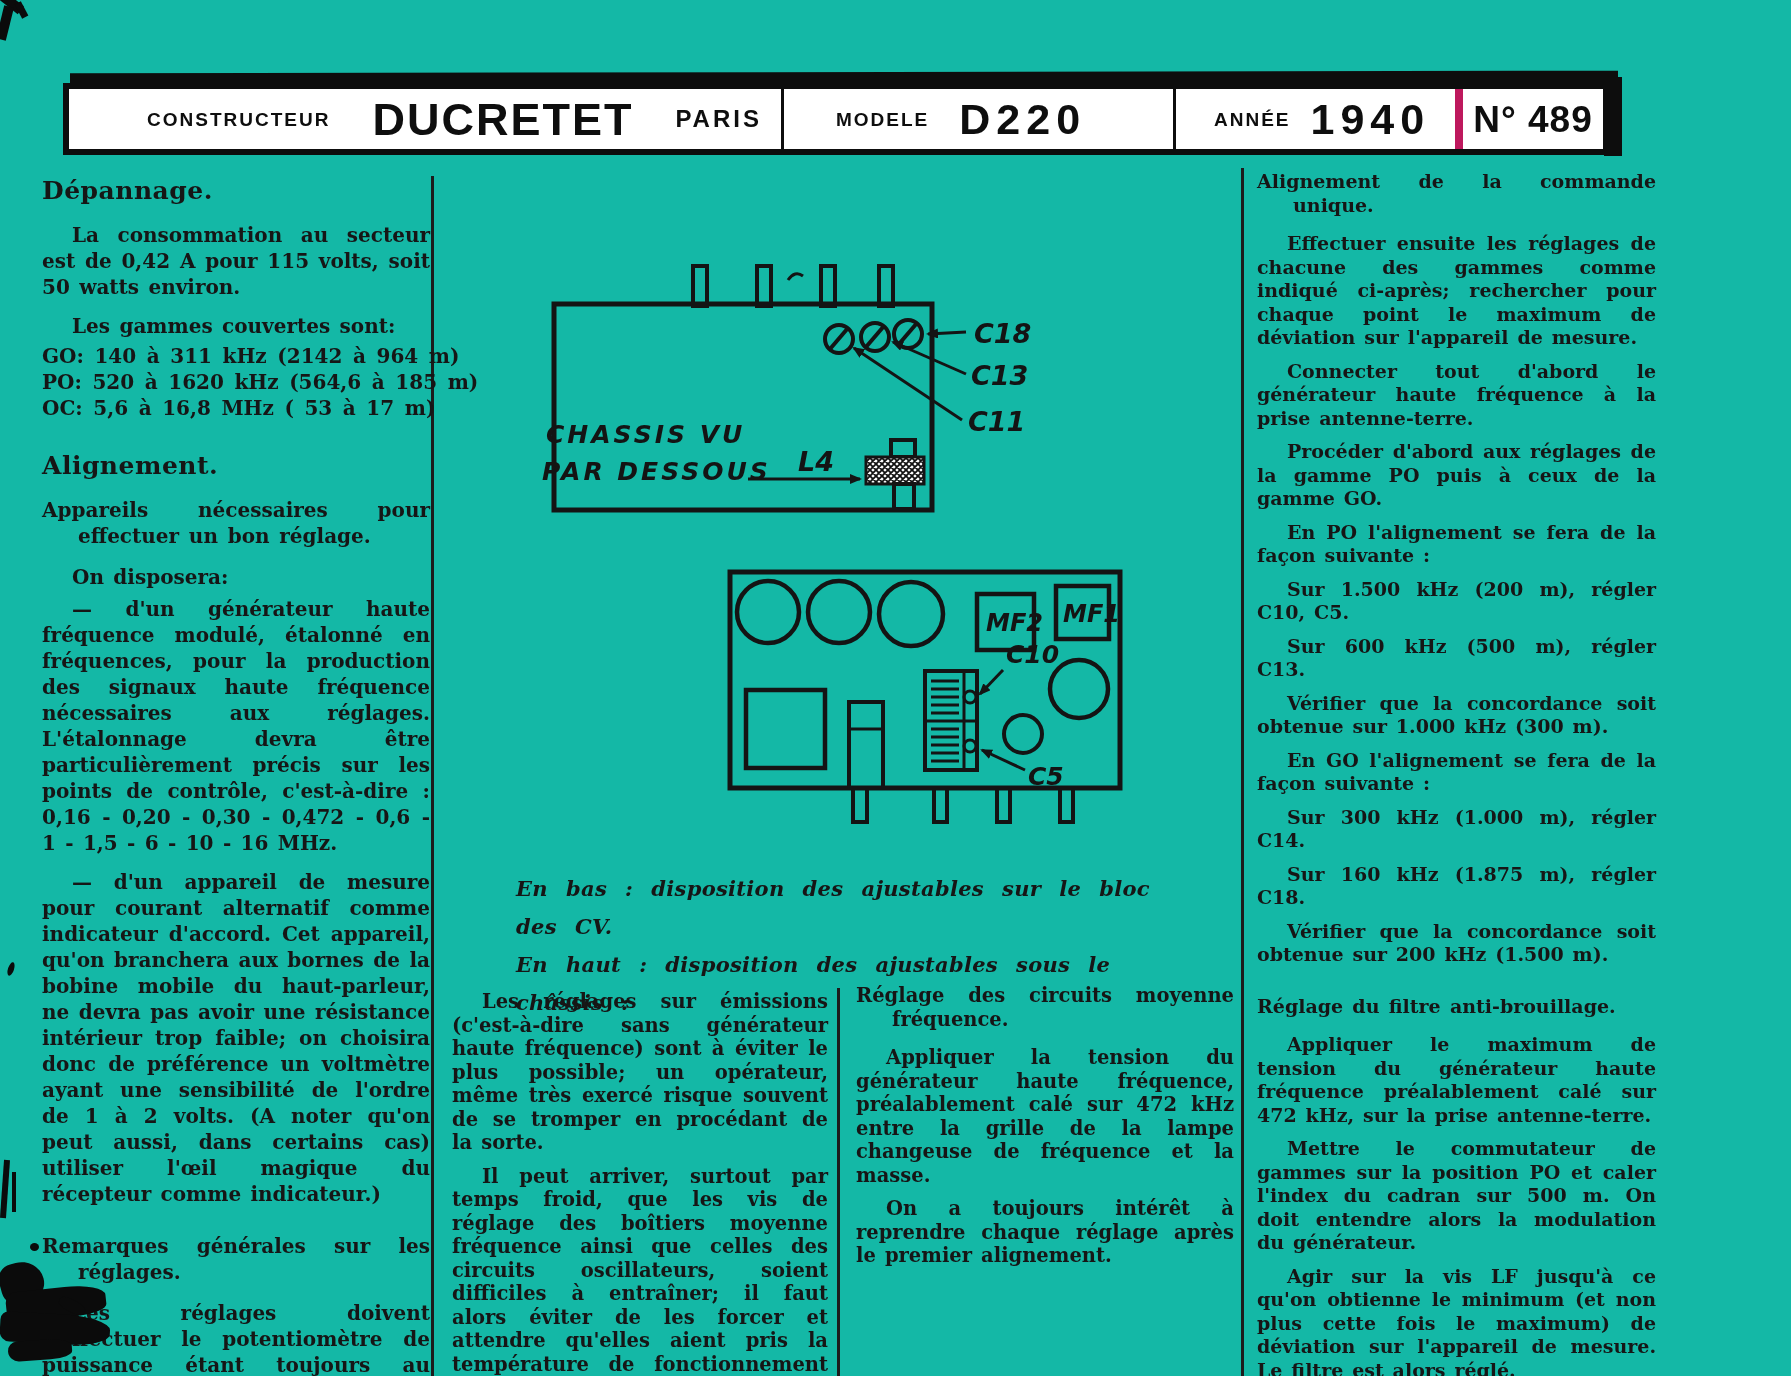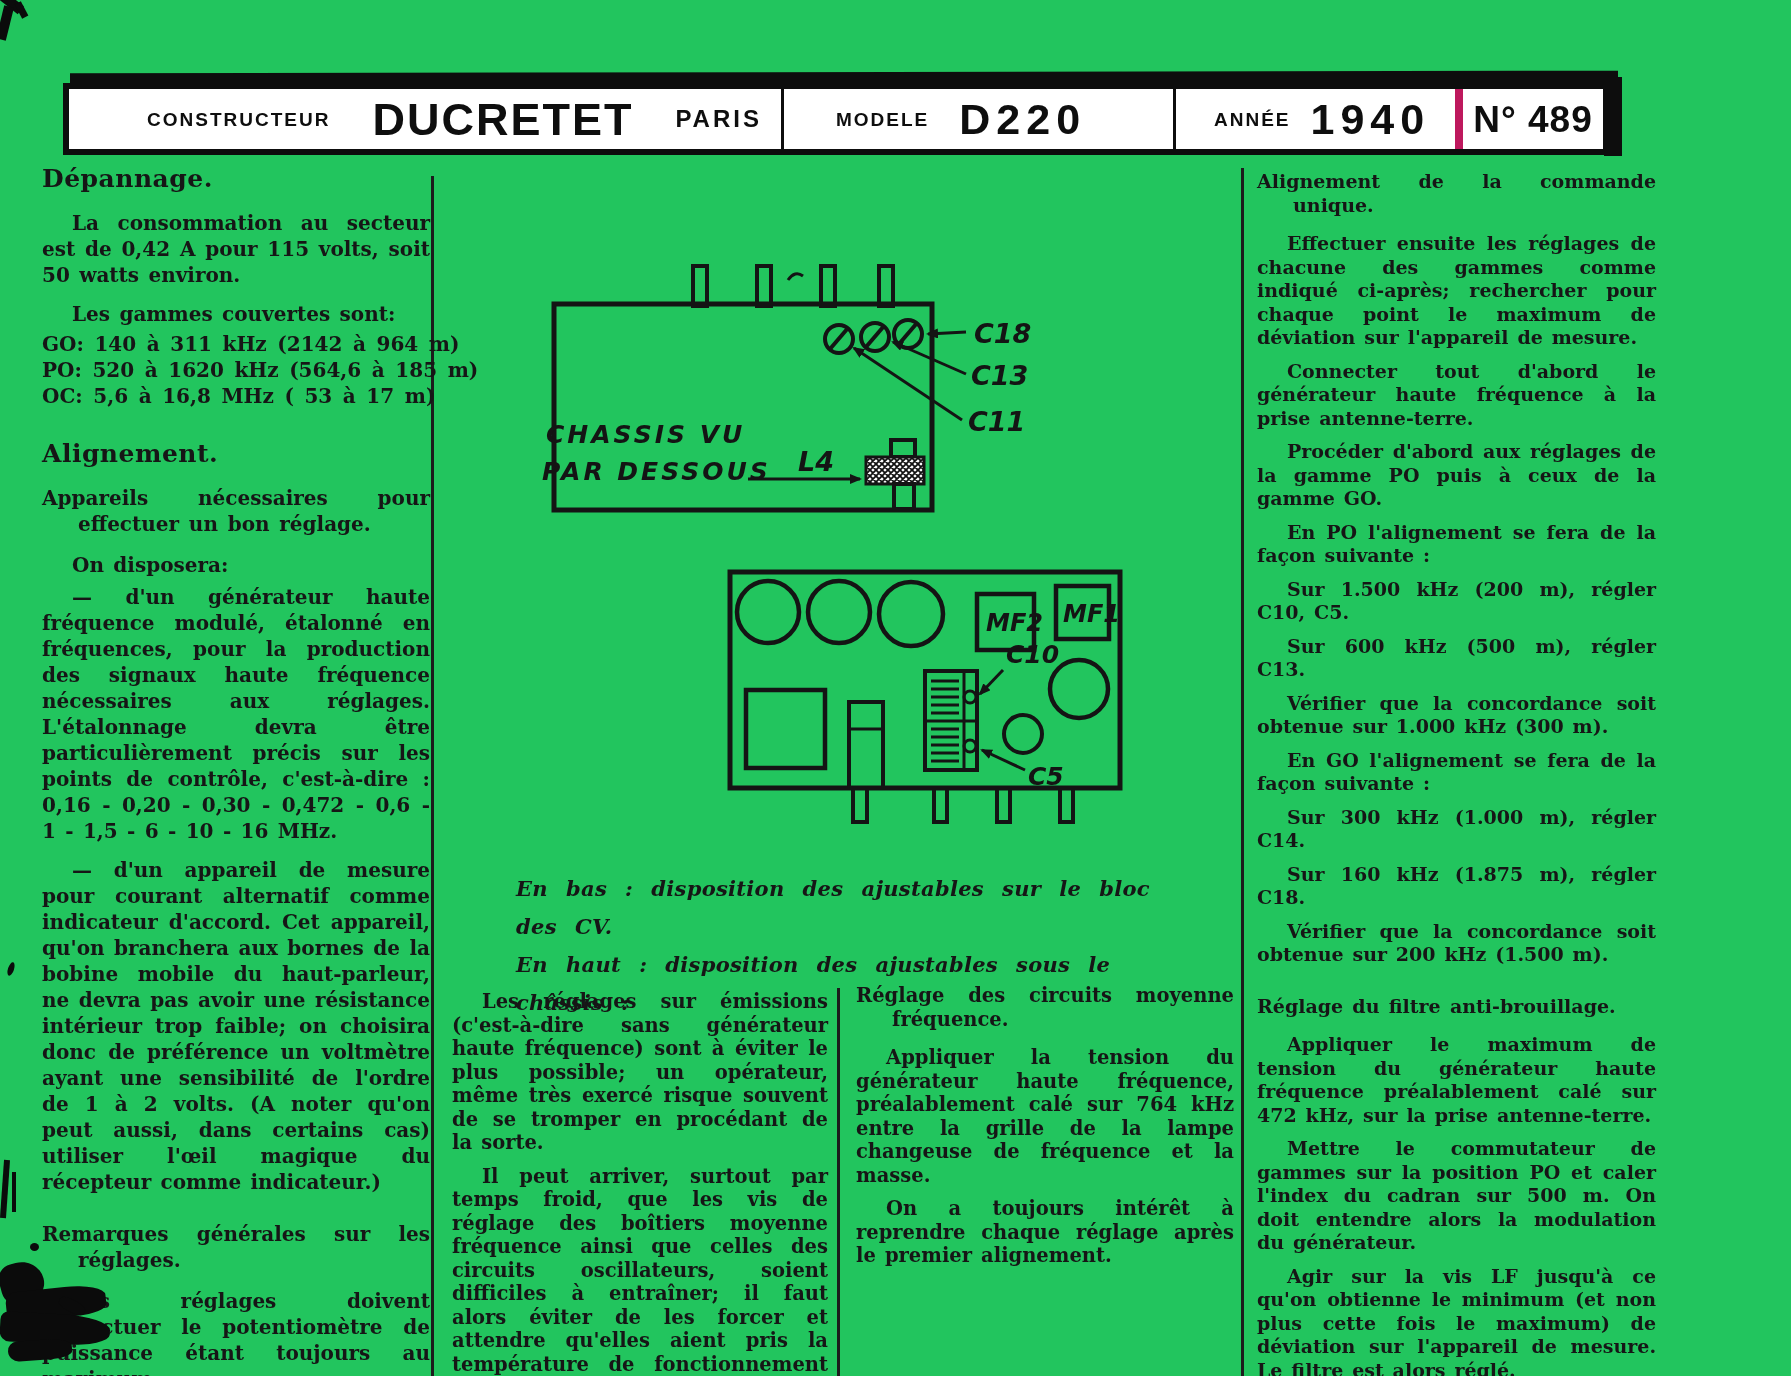--- a/index.html
+++ b/index.html
@@ -1,18 +1,18 @@
 <!DOCTYPE html>
 <html><head>
 <meta charset="utf-8">
 <style>
   html,body { margin:0; padding:0; background:#ffffff; }
   .page {
     position:relative; width:1791px; height:1376px;
-    background:#22c55e; overflow:hidden; color:#141414;
+    background:#14b8a6; overflow:hidden; color:#141414;
   }
 
   
   .h-topbar { position:absolute; left:70px; top:72px; width:1548px; height:13px; background:#0d0d0d; transform:rotate(-0.1deg); }
   .h-box {
     position:absolute; left:63px; top:83px; width:1546px; height:72px;
     box-sizing:border-box; background:#fff; border:6px solid #0d0d0d;
     display:flex; align-items:stretch;
   }
   .h-cap { position:absolute; left:1604px; top:77px; width:18px; height:79px; background:#0d0d0d; }
@@ -32,21 +32,21 @@
     position:absolute; text-align:justify; color:#161616;
     font-family:"DejaVu Serif","Liberation Serif",serif; font-weight:700;
   }
   .col-left  { left:42px;   top:166px; width:388px; font-size:20px;   line-height:26px; }
   .col-right { left:1257px; top:170px; width:399px; font-size:19px;   line-height:23.5px; }
   .subcol-a  { left:452px;  top:990px; width:376px; font-size:19.5px; line-height:23.5px; }
   .subcol-b  { left:856px;  top:984px; width:378px; font-size:19.5px; line-height:23.5px; }
 
   .p { margin:0 0 13px 0; text-indent:30px; word-spacing:0.12em; }
   .col-right .p, .subcol-a .p, .subcol-b .p { margin-bottom:10px; }
-  .h1 { font-size:25px; margin:0 0 18px 0; letter-spacing:0.5px; }
+  .h1 { font-size:25px; margin:12px 0 18px 0; letter-spacing:0.5px; }
   .mt-big { margin-top:32px; }
   .subhead { padding-left:36px; text-indent:-36px; margin:0 0 15px 0; word-spacing:0.14em; }
   .gline { margin:0; text-indent:0; white-space:nowrap; word-spacing:0.18em; }
 
   
   .vrule { position:absolute; width:3px; background:#1c1c1c; }
   .vr1   { left:431px;  top:176px; height:1200px; }
   .vrmid { left:837px;  top:988px; height:388px; }
   .vr2   { left:1241px; top:168px; height:1208px; }
 
@@ -213,21 +213,21 @@
     <div>En haut : disposition des ajustables sous le châssis :</div>
   </div>
 
   <div class="col subcol-a">
     <p class="p">Les réglages sur émissions (c'est-à-dire sans générateur haute fréquence) sont à éviter le plus possible; un opérateur, même très exercé risque souvent de se tromper en procédant de la sorte.</p>
     <p class="p">Il peut arriver, surtout par temps froid, que les vis de réglage des boîtiers moyenne fréquence ainsi que celles des circuits oscillateurs, soient difficiles à entraîner; il faut alors éviter de les forcer et attendre qu'elles aient pris la température de fonctionnement du poste pour procéder à ces réglages.</p>
   </div>
 
   <div class="col subcol-b">
     <p class="subhead">Réglage des circuits moyenne fréquence.</p>
-    <p class="p">Appliquer la tension du générateur haute fréquence, préalablement calé sur 764 kHz entre la grille de la lampe changeuse de fréquence et la masse.</p>
+    <p class="p">Appliquer la tension du générateur haute fréquence, préalablement calé sur 472 kHz entre la grille de la lampe changeuse de fréquence et la masse.</p>
     <p class="p">On a toujours intérêt à reprendre chaque réglage après le premier alignement.</p>
   </div>
 
   <div class="col col-right">
     <p class="subhead">Alignement de la commande unique.</p>
     <p class="p">Effectuer ensuite les réglages de chacune des gammes comme indiqué ci-après; rechercher pour chaque point le maximum de déviation sur l'appareil de mesure.</p>
     <p class="p">Connecter tout d'abord le générateur haute fréquence à la prise antenne-terre.</p>
     <p class="p">Procéder d'abord aux réglages de la gamme PO puis à ceux de la gamme GO.</p>
     <p class="p">En PO l'alignement se fera de la façon suivante :</p>
     <p class="p">Sur 1.500 kHz (200 m), régler C10, C5.</p>

